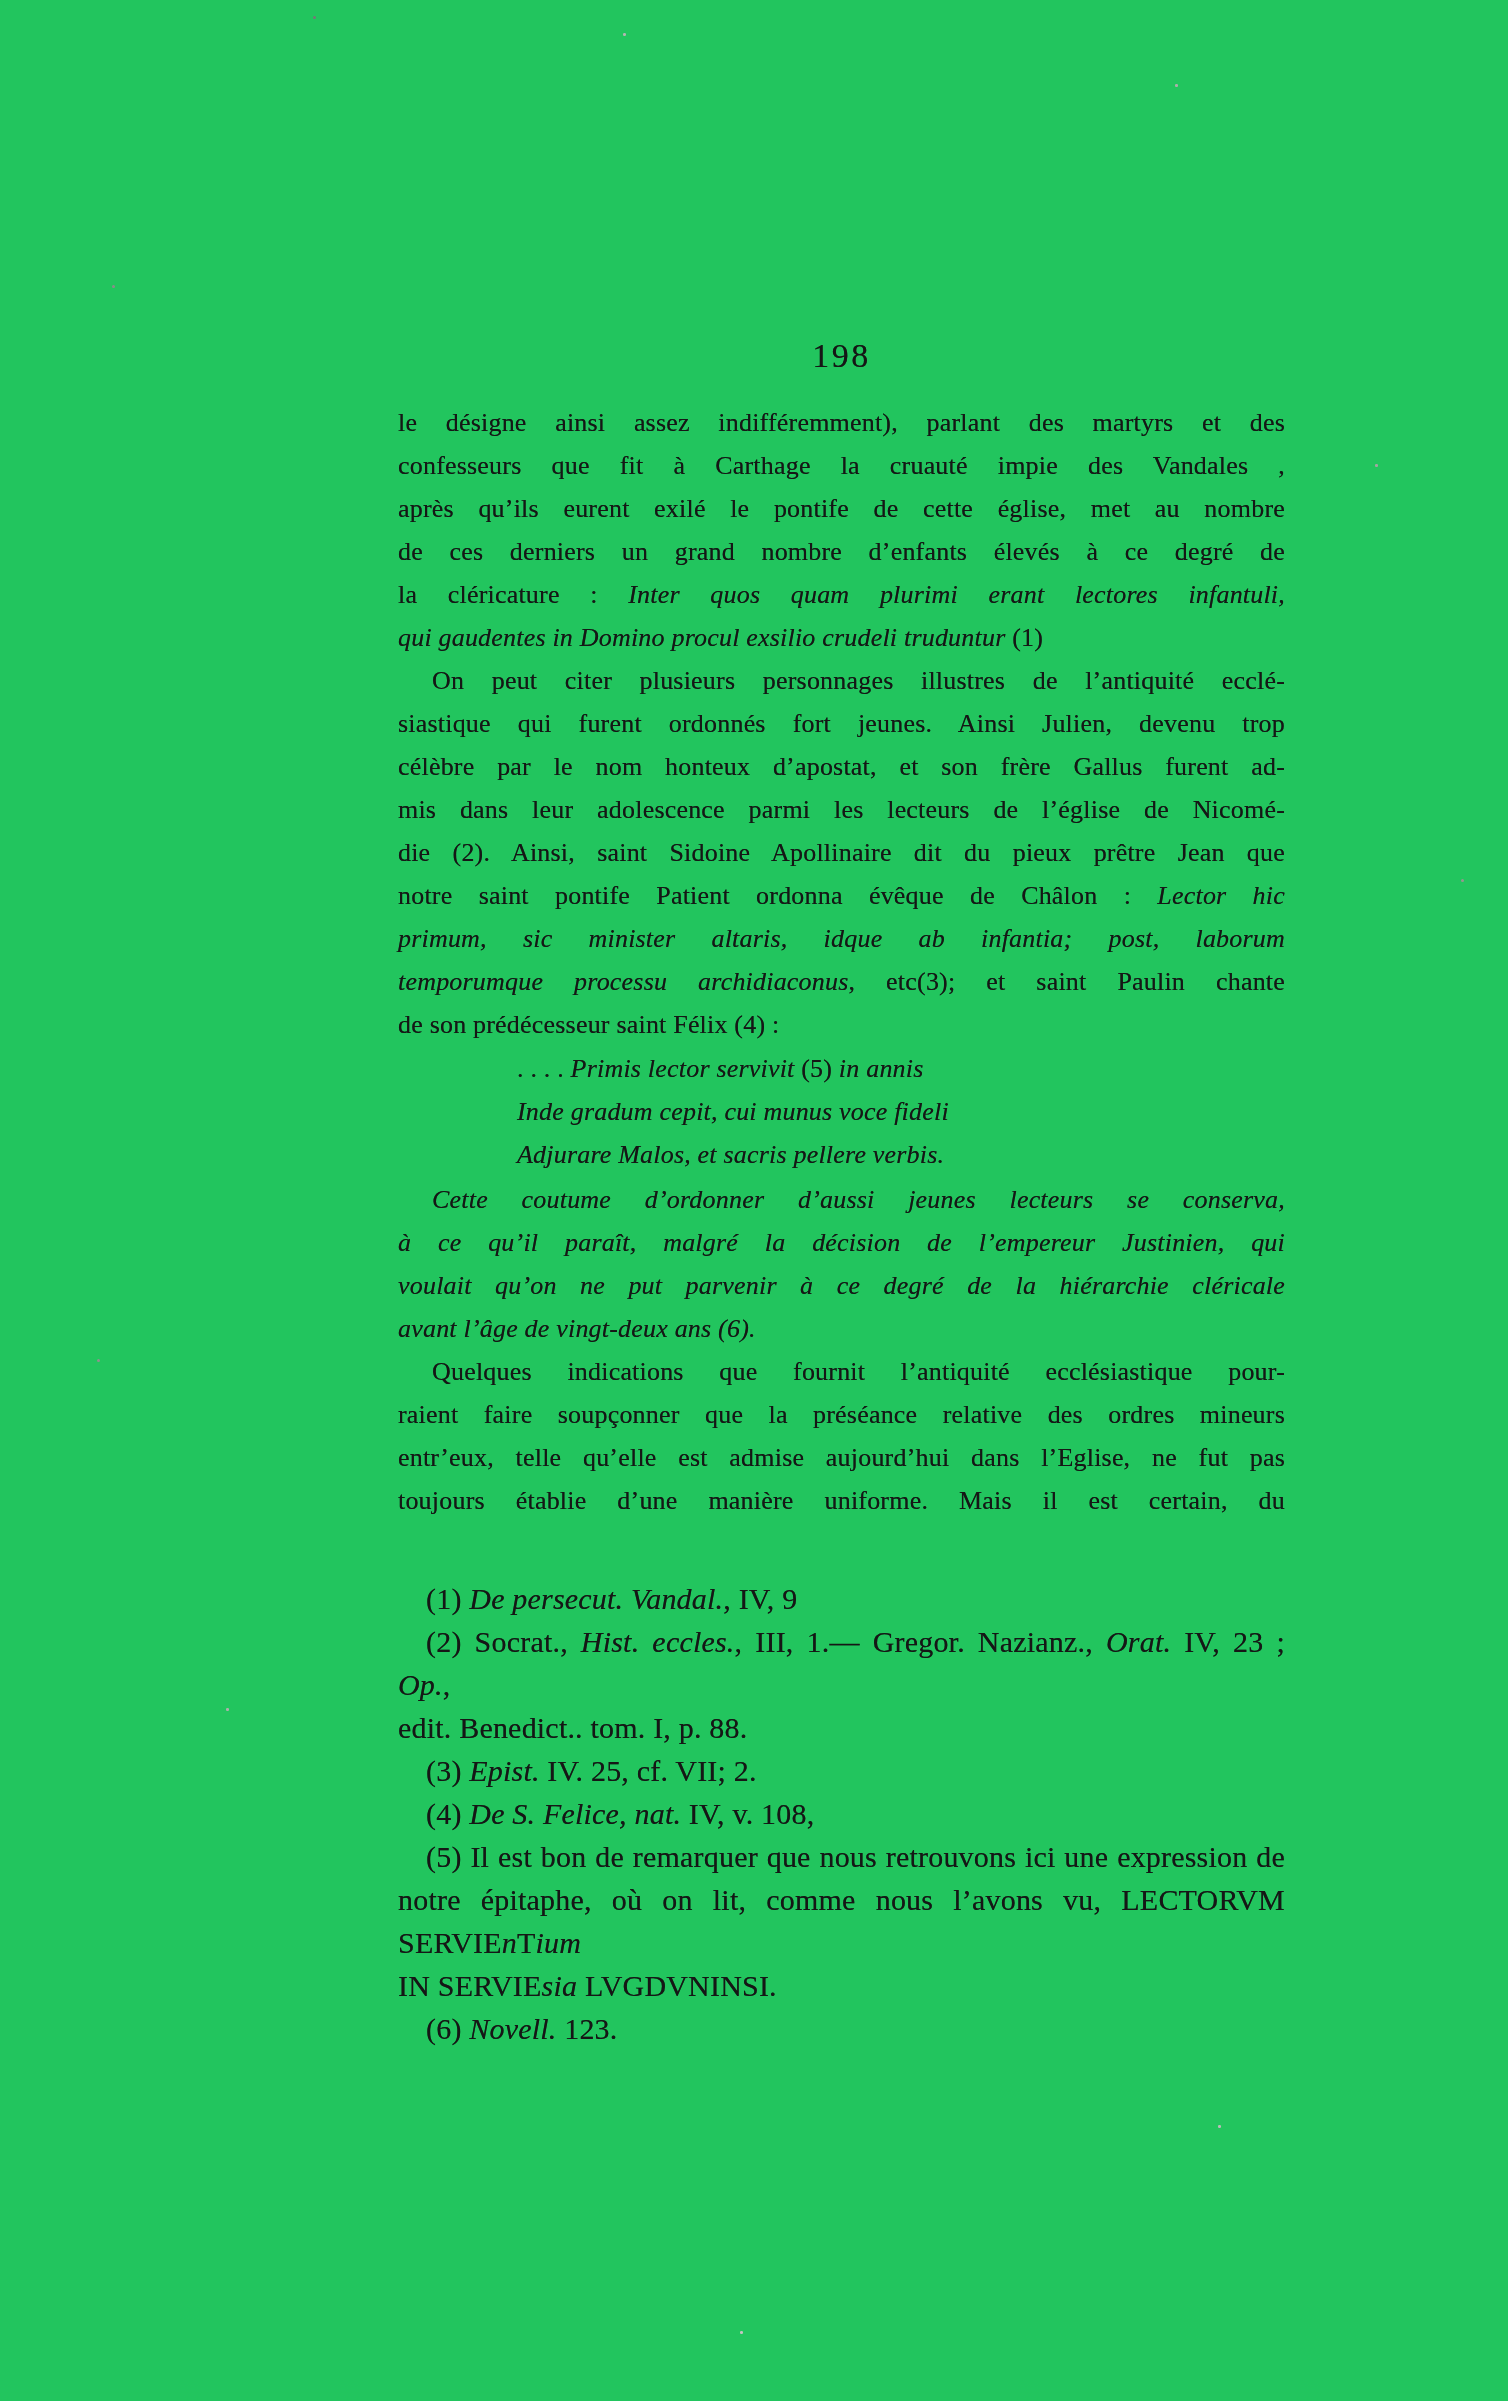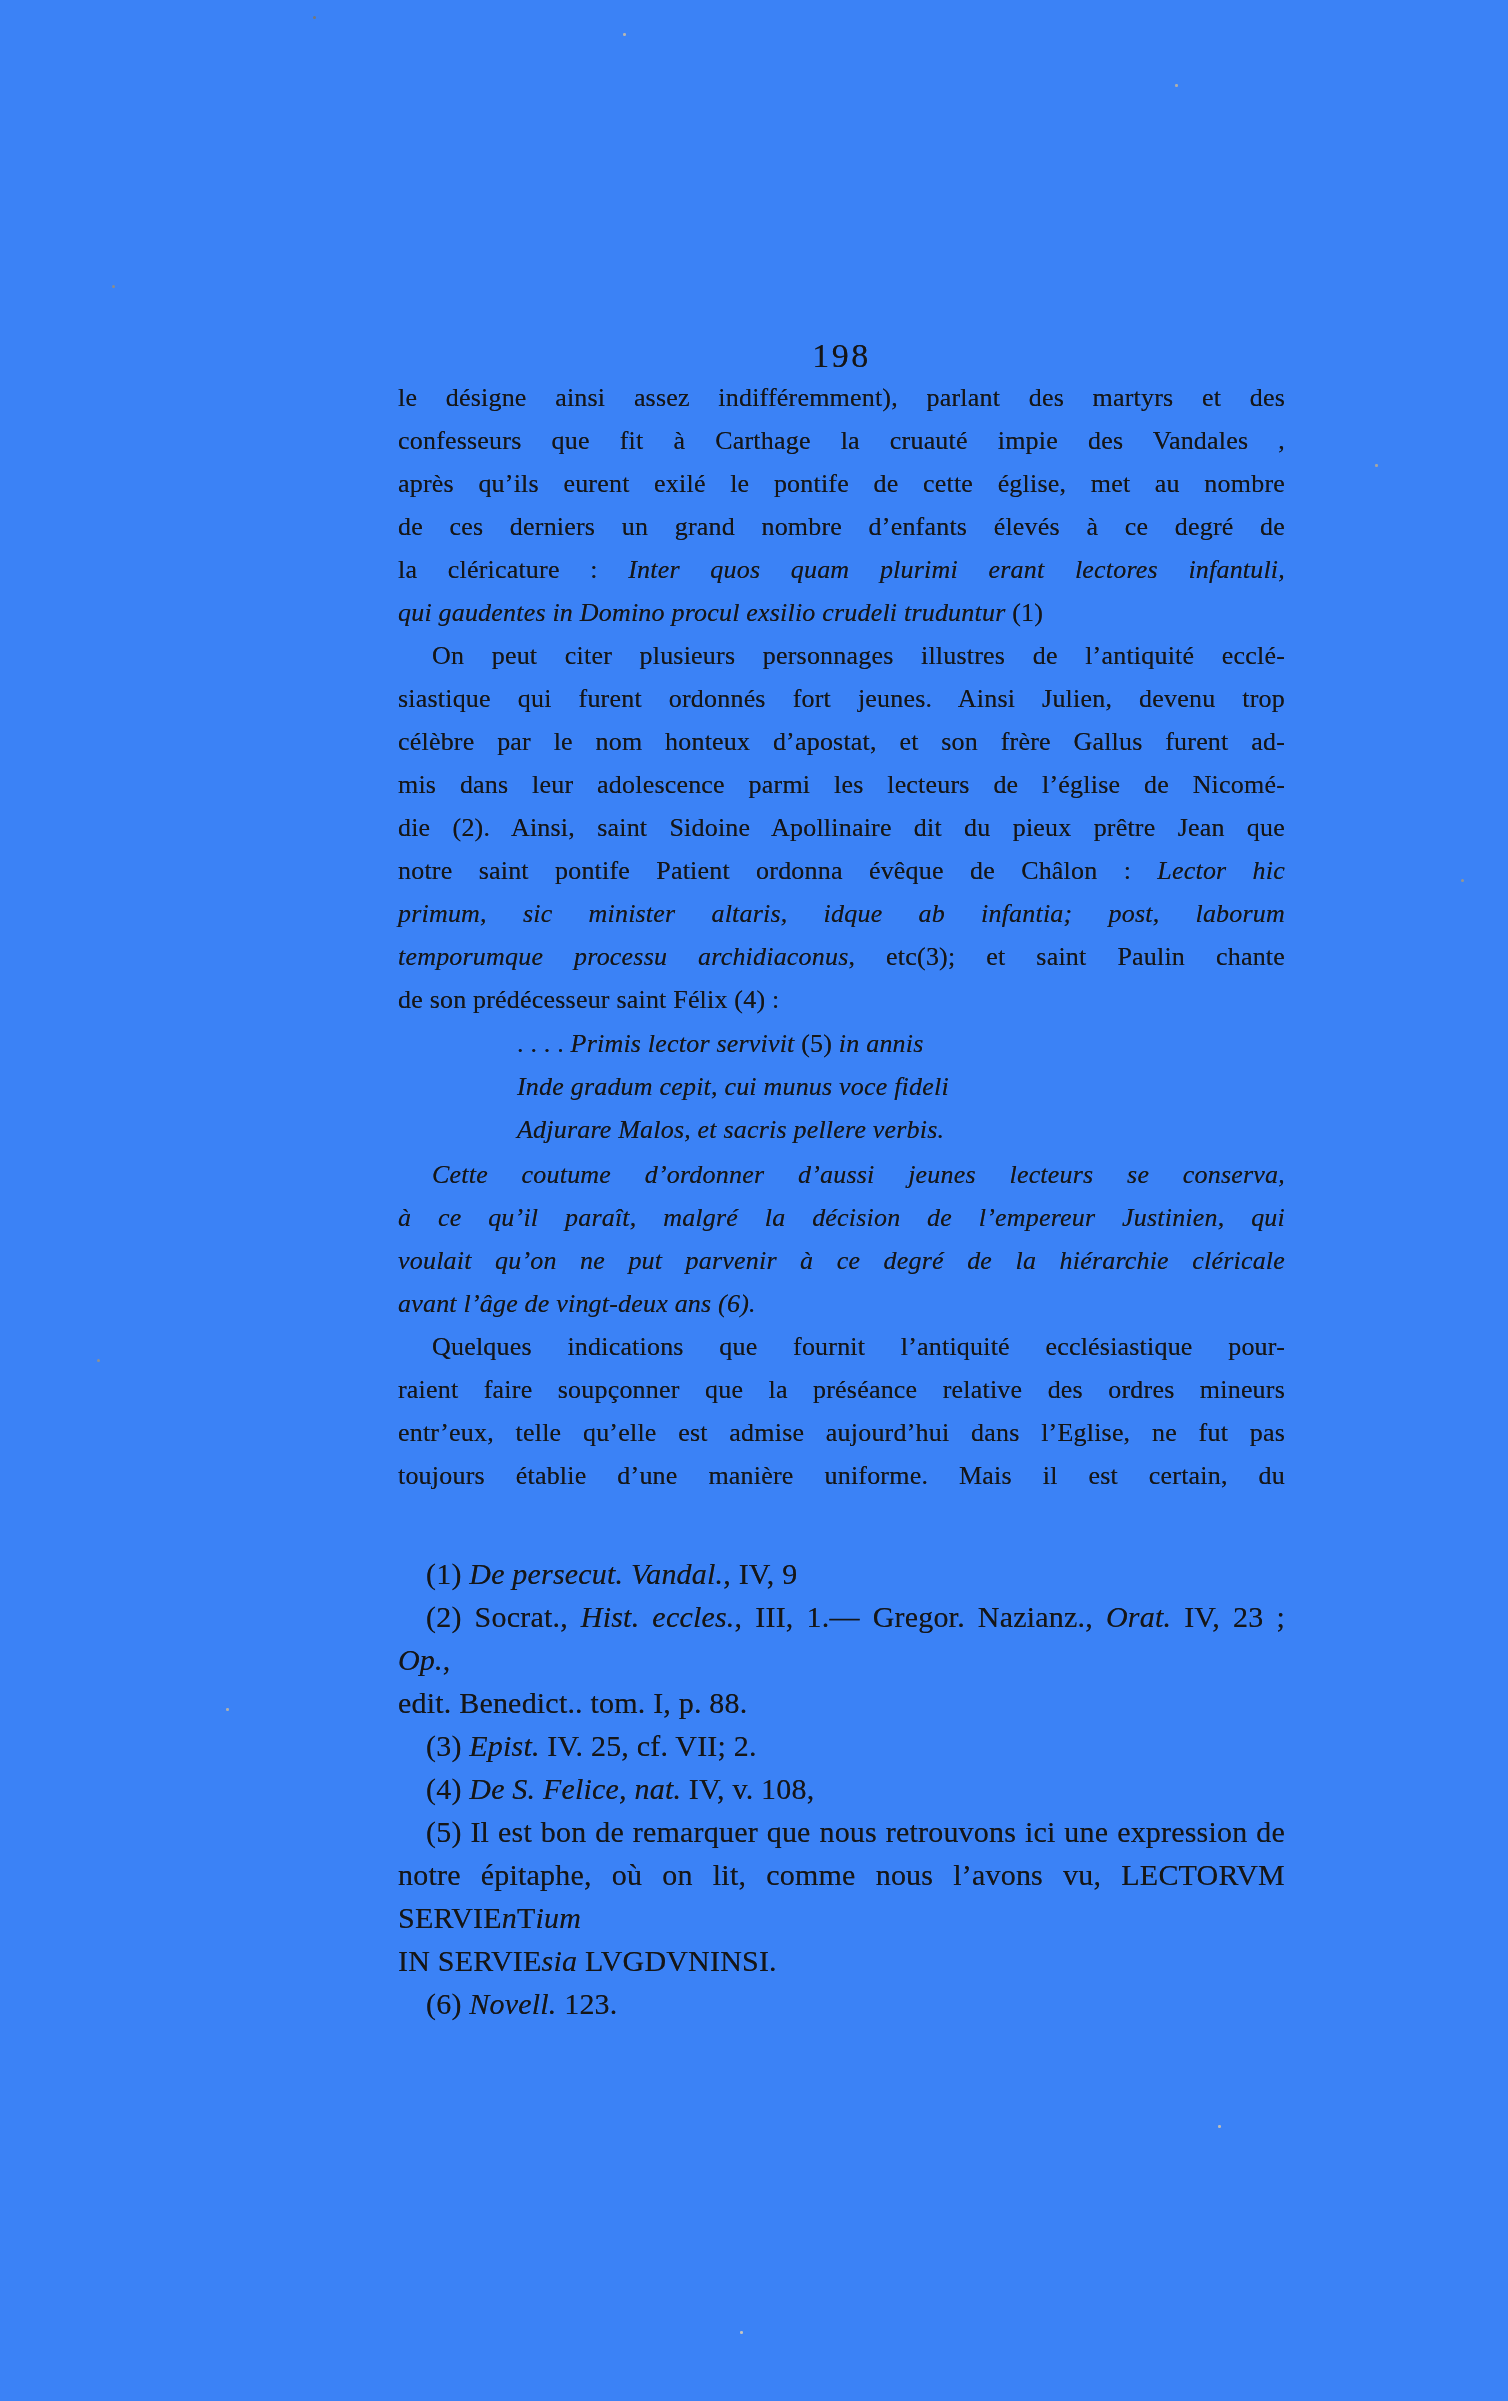--- a/index.html
+++ b/index.html
@@ -2,39 +2,39 @@
 <html style="font-size:13px"><head>
 <meta charset="utf-8">
 <title>Scanned book page</title>
 <style>
   html, body { margin: 0; padding: 0; background: #e8e8e6; }
   .page {
     position: relative;
     width: 1508px;
     height: 2401px;
     margin: 0 auto;
-    background: #3b82f6;
+    background: #22c55e;
     color: #161616;
     font-family: "Liberation Serif", "DejaVu Serif", serif;
     overflow: hidden;
   }
   .page-number {
     position: absolute;
     top: 337px;
     left: 398px;
     width: 887px;
     text-align: center;
     font-size: 34px;
     letter-spacing: 2.5px;
     text-shadow: 0 0 0.5px rgba(0,0,0,.55);
   }
   .text-block {
     position: absolute;
     left: 398px;
-    top: 376px;
+    top: 401px;
     width: 887px;
     font-size: 26px;
     line-height: 43px;
     letter-spacing: 0.2px;
     text-shadow: 0 0 0.5px rgba(0,0,0,.55);
   }
   .block { margin: 0; }
   .block.verse {
     margin: 0.8px 0 1.6px 119px;
   }

